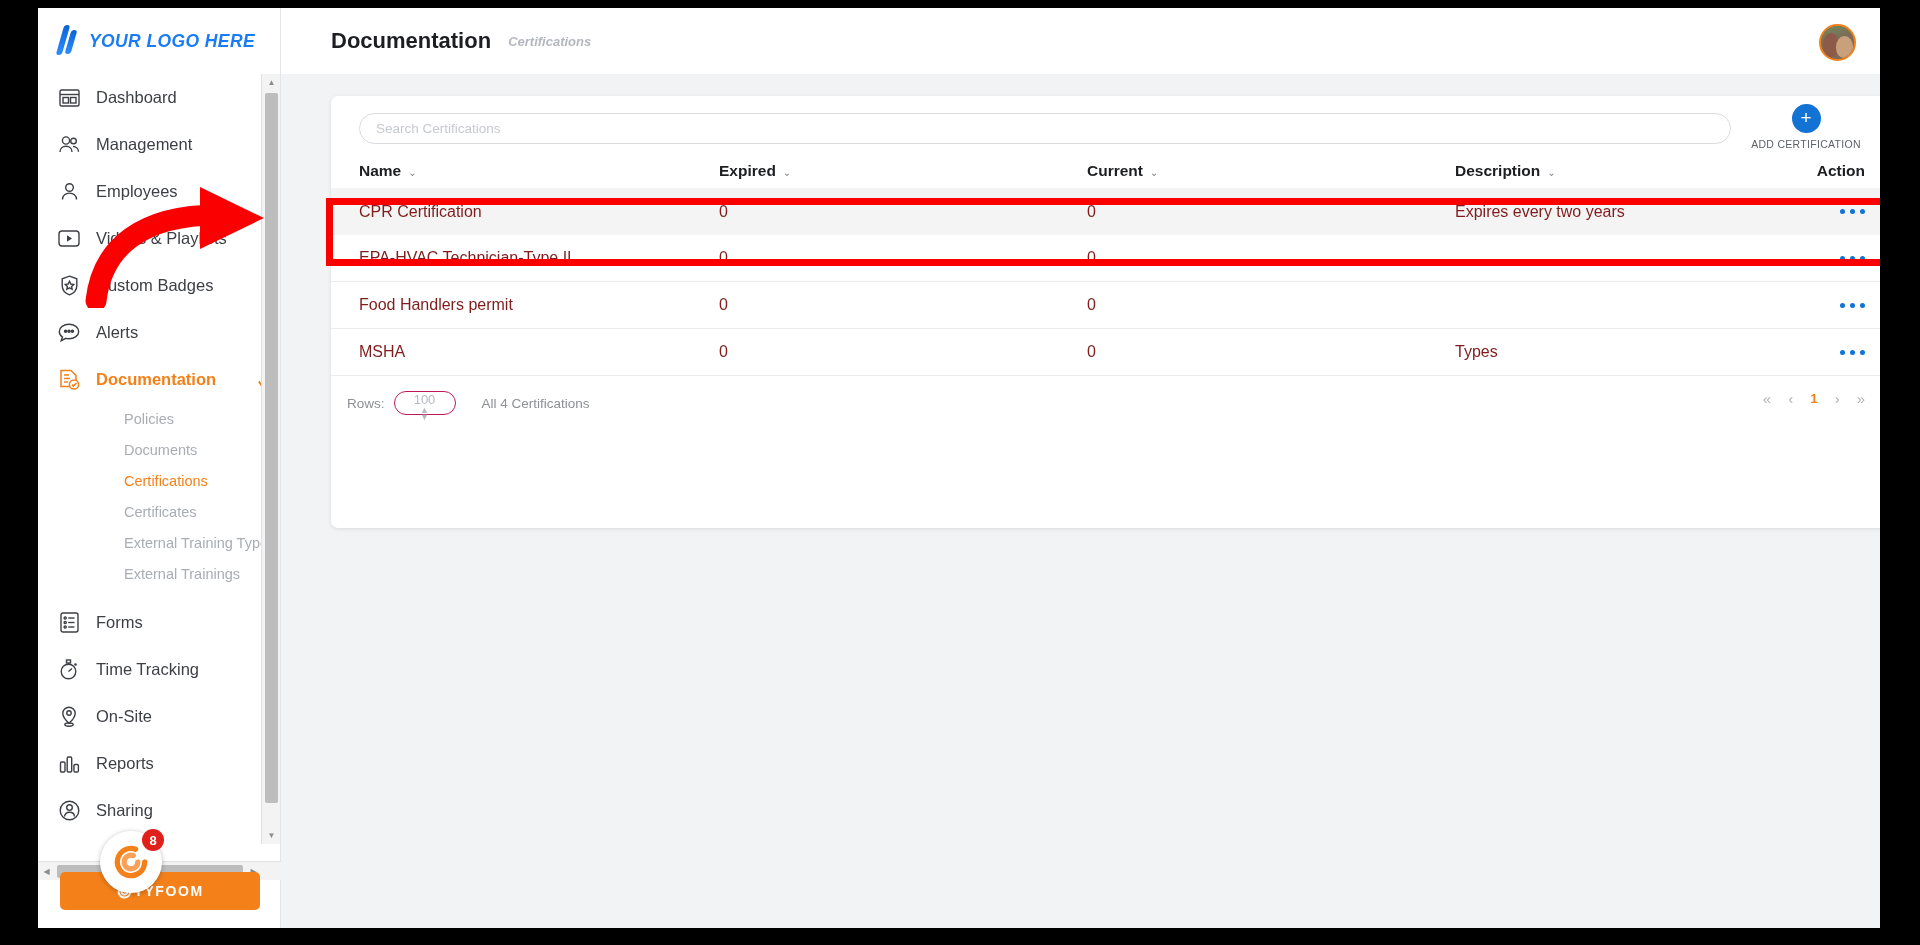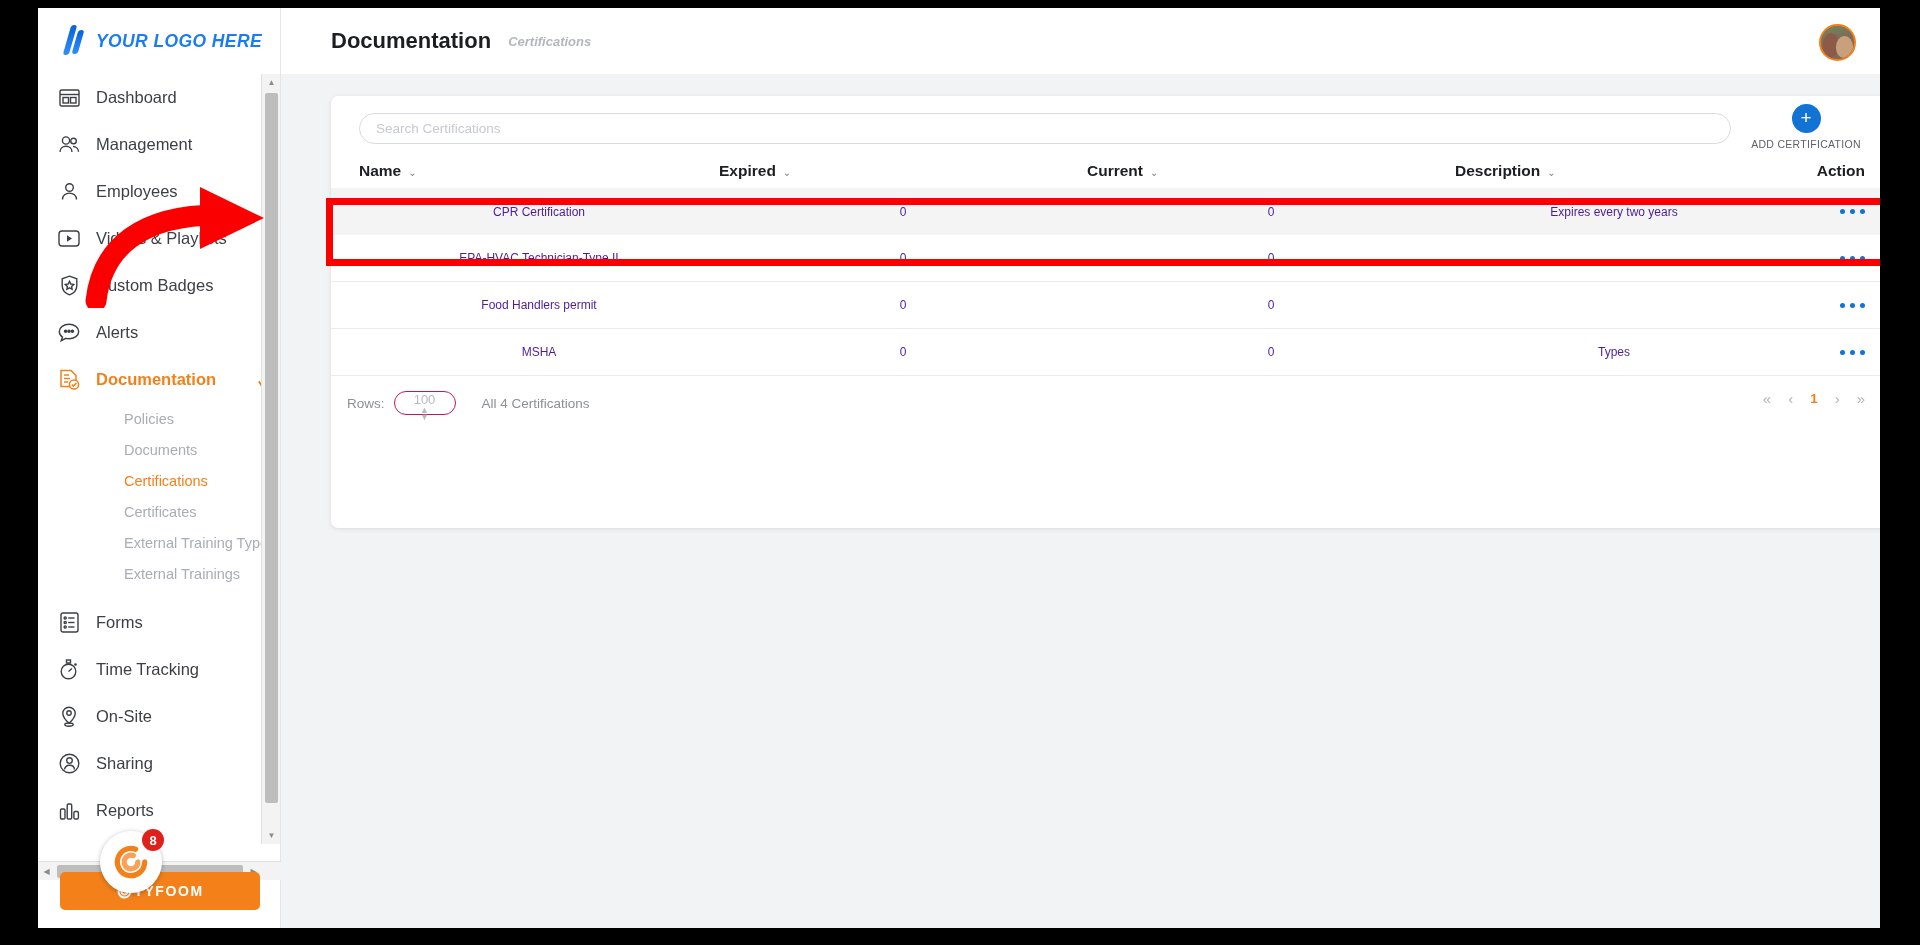--- a/index.html
+++ b/index.html
@@ -19,21 +19,21 @@
 
   
   #sidebar {
     position: absolute; left: 0; top: 0;
     width: 243px; height: 920px;
     background: #ffffff;
     border-right: 1px solid #e3e5e8;
   }
   .logo-wrap {
     height: 66px; display: flex; align-items: center;
-    padding-left: 27px; gap: 9px;
+    padding-left: 20px; gap: 9px;
   }
   .logo-mark { width: 22px; height: 34px; position: relative; }
   .logo-mark i {
     position: absolute; display: block;
     width: 6px; border-radius: 3px;
     background: linear-gradient(#0b63d6, #2f8dfb);
     transform: skewX(-16deg);
   }
   .logo-mark i:nth-child(1){ left: 2px; top: 1px;  height: 30px; }
   .logo-mark i:nth-child(2){ left: 10px; top: 6px; height: 24px; }
@@ -202,23 +202,22 @@
   .th-sort { font-size: 10px; color: #7d8189; margin-left: 7px; font-weight: normal; }
   .c-name { width: 360px; }
   .c-exp  { width: 368px; }
   .c-cur  { width: 368px; }
   .c-desc { flex: 1; }
   .c-act  { width: 92px; text-align: right; }
 
   .trow {
     display: flex; align-items: center;
     height: 47px; padding: 0 28px;
-    font-size: 12px; color: #4c1d95;
+    font-size: 16px; color: #7f1d1d;
     border-bottom: 1px solid #ececec;
-    text-align: center;
   }
   .trow.highlight { background: #f4f4f4; border-bottom: none; }
   .dots { display: flex; gap: 5px; justify-content: flex-end; cursor: pointer; }
   .dots b {
     width: 5px; height: 5px; border-radius: 50%;
     background: #1273d4; display: block;
   }
 
   #tfoot {
     display: flex; align-items: center;
@@ -399,39 +398,39 @@
             <circle cx="9" cy="7" r="2.2"></circle>
               <ellipse cx="9" cy="18.6" rx="4.2" ry="1.6"></ellipse>
           </svg>
           </span>
         <span class="nav-label">On-Site</span>
         <span class="chev">›</span>
       </div>
 
       <div class="nav-item">
         <span class="nav-icon">
+          <svg width="21" height="20" viewBox="0 0 21 20" fill="none" stroke="currentColor" stroke-width="1.4">
+            <rect x="1.5" y="8" width="4.5" height="10" rx="1.2"></rect>
+              <rect x="8.2" y="3" width="4.5" height="15" rx="1.2"></rect>
+              <rect x="14.9" y="10.5" width="4.5" height="7.5" rx="1.2"></rect>
+          </svg>
+          </span>
+        <span class="nav-label">Reports</span>
+        <span class="chev">›</span>
+      </div>
+
+      <div class="nav-item">
+        <span class="nav-icon">
           <svg width="21" height="21" viewBox="0 0 21 21" fill="none" stroke="currentColor" stroke-width="1.4">
             <circle cx="10.5" cy="10.5" r="9.3"></circle>
               <circle cx="10.5" cy="7.6" r="2.8"></circle>
             <path d="M5.6 16.6c0-2.8 2.2-4.4 4.9-4.4s4.9 1.6 4.9 4.4"></path>
           </svg>
           </span>
         <span class="nav-label">Sharing</span>
-        <span class="chev">›</span>
-      </div>
-
-      <div class="nav-item">
-        <span class="nav-icon">
-          <svg width="21" height="20" viewBox="0 0 21 20" fill="none" stroke="currentColor" stroke-width="1.4">
-            <rect x="1.5" y="8" width="4.5" height="10" rx="1.2"></rect>
-              <rect x="8.2" y="3" width="4.5" height="15" rx="1.2"></rect>
-              <rect x="14.9" y="10.5" width="4.5" height="7.5" rx="1.2"></rect>
-          </svg>
-          </span>
-        <span class="nav-label">Reports</span>
         <span class="chev">›</span>
       </div>
     </div>
 
     <div id="vbar">
       <div class="vb-arrow up">▲</div>
       <div id="vthumb"></div>
       <div class="vb-arrow down">▼</div>
     </div>
 

